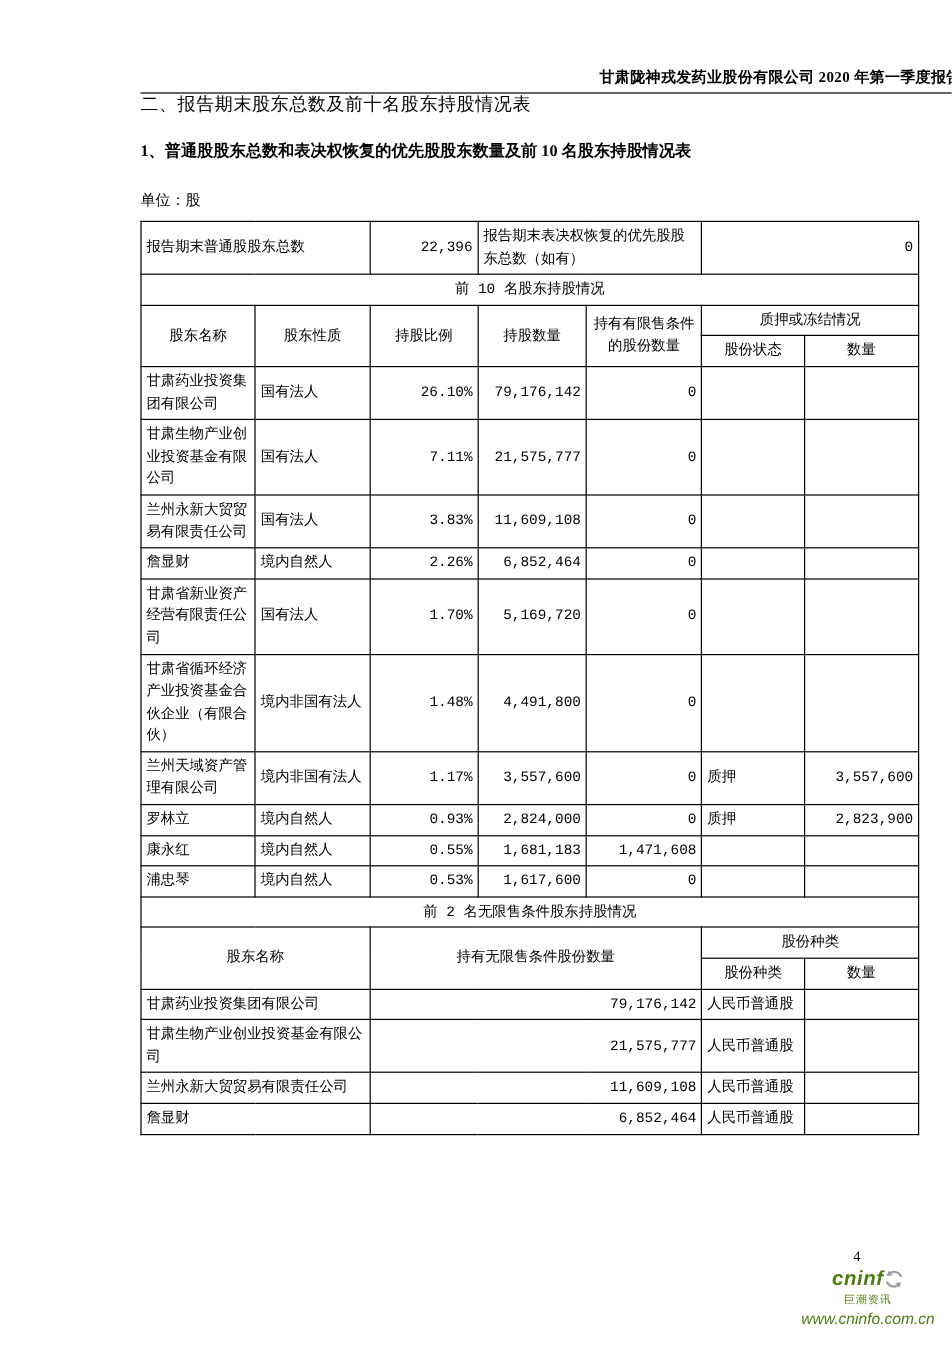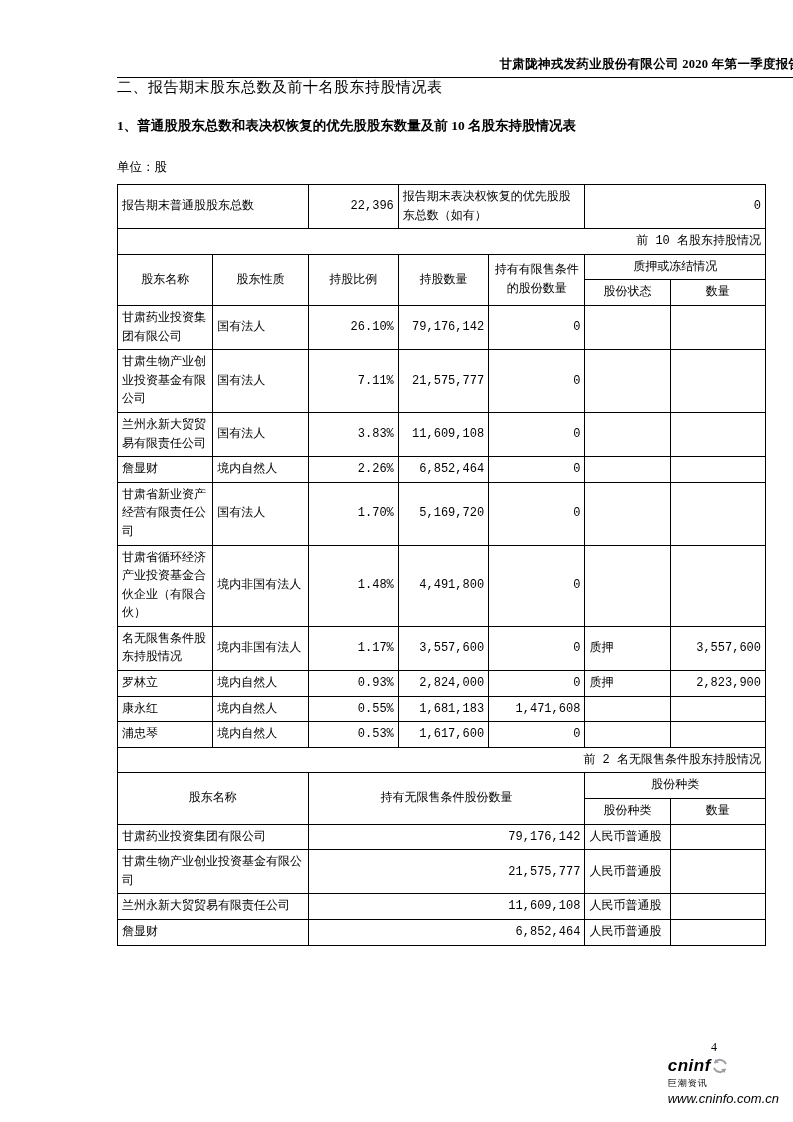--- a/index.html
+++ b/index.html
@@ -22,30 +22,30 @@
   table.shareholders {
     border-collapse:collapse; table-layout:fixed; width:649px;
     font-size:12px; line-height:1.55;font-family:Liberation Mono, monospace;
   }
   table.shareholders td {
     border:1px solid #000; padding:3px 4px; vertical-align:middle;
     word-break:break-all; overflow:hidden;
   }
   td.l { text-align:left; }
   td.r { text-align:right; }
-  td.band { text-align:right; padding:4px 4px; }
+  td.band { text-align:center; padding:4px 4px; }
   td.hdr { text-align:center; }
 
   .page-number {
     position:absolute; right:76px; top:1040px; font-size:12px;
   }
 
   .cninfo {
-    position:absolute; right:14px; bottom:16px; text-align:left;
-    color:#000000; font-family:"Liberation Sans","DejaVu Sans",sans-serif;margin-left:36px;
+    position:absolute; right:14px; bottom:16px; text-align:center;
+    color:#4d7c0f; font-family:"Liberation Sans","DejaVu Sans",sans-serif;margin-left:36px;
   }
   .cninfo-word {
     font-size:17px; font-weight:bold; font-style:italic; letter-spacing:.5px;
     display:inline-flex; align-items:center; gap:1px;
   }
   .cninfo-sub { font-size:9px; margin-top:1px; letter-spacing:1px; }
   .cninfo-url { font-size:13px; margin-top:1px;font-style:italic; }
 </style>
 </head>
 <body>
@@ -144,21 +144,21 @@
     <tr>
       <td class="l">甘肃省循环经济产业投资基金合伙企业（有限合伙）</td>
       <td class="l">境内非国有法人</td>
       <td class="r">1.48%</td>
       <td class="r">4,491,800</td>
       <td class="r">0</td>
       <td class="l"></td>
       <td class="r"></td>
     </tr>
     <tr>
-      <td class="l">名无限售条件股东持股情况</td>
+      <td class="l">兰州天域资产管理有限公司</td>
       <td class="l">境内非国有法人</td>
       <td class="r">1.17%</td>
       <td class="r">3,557,600</td>
       <td class="r">0</td>
       <td class="l">质押</td>
       <td class="r">3,557,600</td>
     </tr>
     <tr>
       <td class="l">罗林立</td>
       <td class="l">境内自然人</td>

